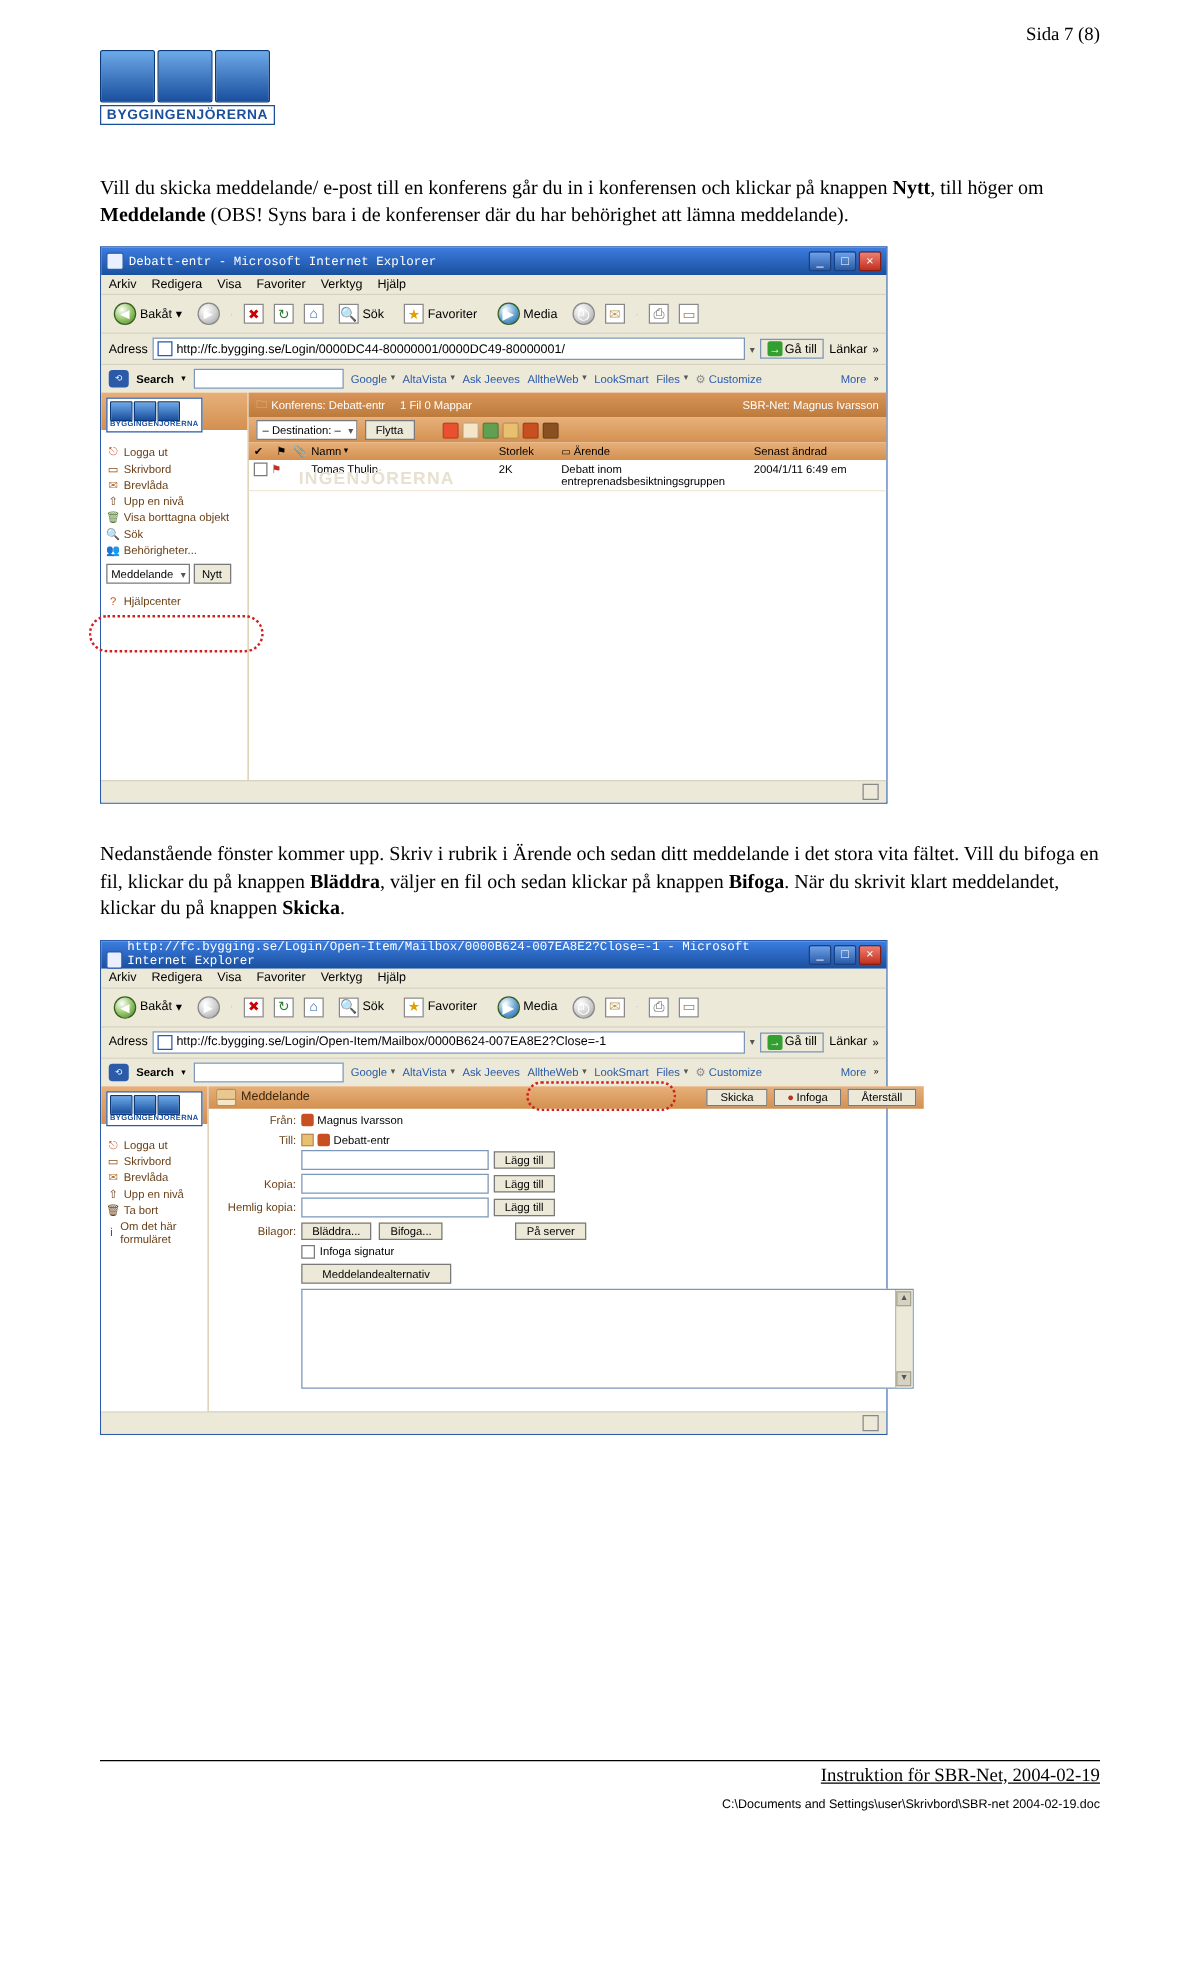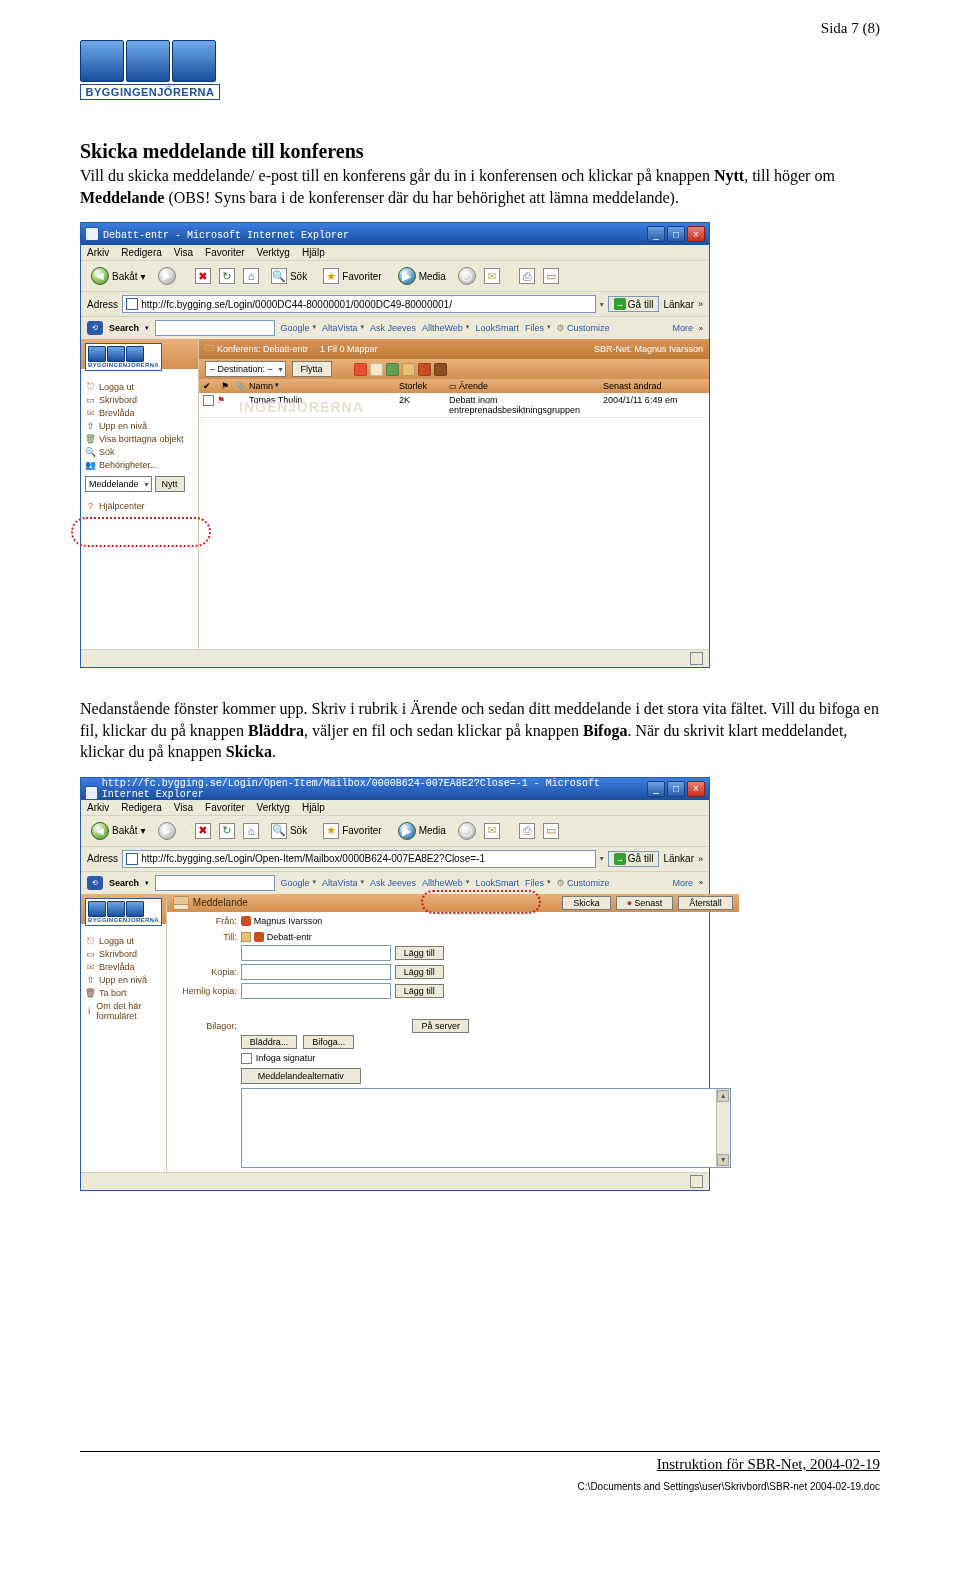--- a/index.html
+++ b/index.html
@@ -275,21 +275,21 @@
   .compose-btns{margin-left:auto;display:flex;gap:5px;}
   .cbtn{background:#ece9d8;border:1px solid #7a7a7a;padding:1px 10px;font-size:9px;color:#000;}
   .form-fields{flex:1;padding:4px 8px;font-size:9px;}
   .frow{display:flex;align-items:center;margin-bottom:3px;gap:4px;}
   .flabel{width:62px;text-align:right;color:#6a4018;}
   .finput{background:#fff;border:1px solid #7a96b8;height:16px;flex:0 0 230px;}
   .finput.short{flex:0 0 150px;}
   .fperson{display:flex;align-items:center;gap:3px;}
   .fperson-icon{width:10px;height:10px;background:#c85020;border-radius:2px;}
   .fbtn{background:#ece9d8;border:1px solid #7a7a7a;padding:1px 8px;font-size:9px;}
-  .fgroup-right{display:flex;gap:6px;margin-top:32px;}
+  .fgroup-right{display:flex;gap:6px;}
   .infoga{display:flex;align-items:center;gap:4px;margin:4px 0 4px 66px;}
   .chk{width:11px;height:11px;border:1px solid #7a7a7a;background:#fff;}
   .alt-btn{background:#ece9d8;border:1px solid #7a7a7a;padding:2px 16px;font-size:9px;margin-left:66px;display:inline-block;}
   .ta{margin-left:66px;width:490px;height:80px;background:#fff;border:1px solid #7a96b8;margin-top:4px;position:relative;}
   .ta-scroll{position:absolute;right:0;top:0;bottom:0;width:14px;background:#ece9d8;border-left:1px solid #c0bca8;display:flex;flex-direction:column;justify-content:space-between;align-items:center;padding:1px;}
   .ta-arrow{width:12px;height:12px;background:#d6d2c2;border:1px solid #a8a48e;display:flex;align-items:center;justify-content:center;font-size:7px;color:#555;}
 
   
   .page-footer {
     margin-top: 260px;
@@ -316,21 +316,20 @@
     <div class="logo-bars">
       <div class="logo-bar"></div>
       <div class="logo-bar"></div>
       <div class="logo-bar"></div>
     </div>
     <div class="logo-text">BYGGINGENJÖRERNA</div>
   </div>
 </div>
 
 <div class="content">
-  <h2>Skicka meddelande till konferens</h2>
   <p>
     <span>Vill du skicka meddelande/ e-post till en konferens går du in i konferensen och klickar på knappen </span><span class="bold">Nytt</span><span>, till höger om </span><span class="bold">Meddelande</span><span> (OBS! Syns bara i de konferenser där du har behörighet att lämna meddelande).</span>
   </p>
 
   <div class="win win1 rel">
     <div class="win-titlebar">
       <div class="win-title-left">
         <span class="win-title-icon"></span>
         <span>Debatt-entr - Microsoft Internet Explorer</span>
       </div>
@@ -639,21 +638,21 @@
         </div>
       </div>
       <div class="main-panel">
         <div class="compose-bar">
           <div class="compose-left">
             <span class="compose-icon"></span>
             <span>Meddelande</span>
           </div>
           <div class="compose-btns">
             <span class="cbtn">Skicka</span>
-            <span class="cbtn"><span style="color:#c03020;margin-right:2px;">●</span><span>Senast</span></span>
+            <span class="cbtn"><span style="color:#c03020;margin-right:2px;">●</span><span>Infoga</span></span>
             <span class="cbtn">Återställ</span>
           </div>
         </div>
         <div class="form-fields">
           <div class="frow">
             <span class="flabel">Från:</span>
             <span class="fperson">
                 <span class="fperson-icon"></span>
                 <span>Magnus Ivarsson</span>
               </span>

